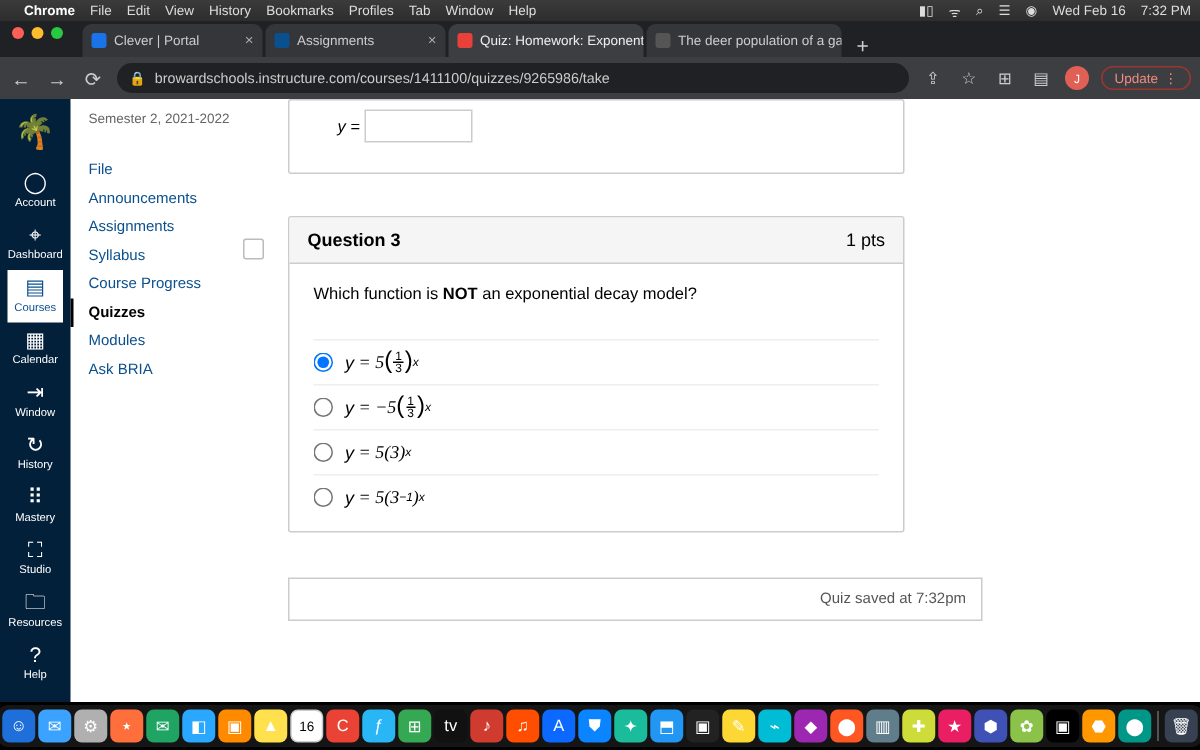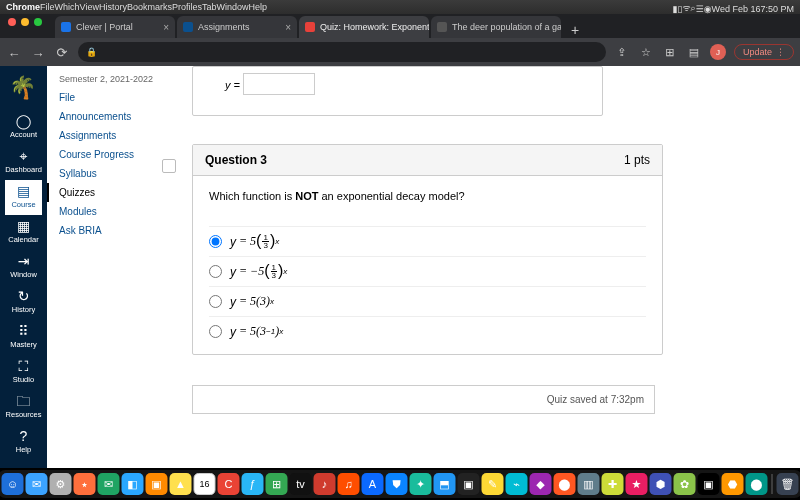--- a/index.html
+++ b/index.html
@@ -1,20 +1,20 @@
 <!DOCTYPE html>
 <html><head>
 <meta charset="utf-8">
 <style>
   * { margin: 0; padding: 0; box-sizing: border-box; font-family: -apple-system, BlinkMacSystemFont, "Segoe UI", Helvetica, Arial, sans-serif; }
   body { width: 800px; height: 500px; overflow: hidden; background: #000; position: relative; }
 
   
   .mac-menu { height: 14px; background: linear-gradient(#3b3b3b, #2d2d2d); color: #ddd; display: flex; align-items: center; font-size: 9px; padding: 0 6px; justify-content: space-between; }
-  .mac-menu .left, .mac-menu .right { display: flex; align-items: flex-end; }
+  .mac-menu .left, .mac-menu .right { display: flex; gap: 10px; align-items: center; }
   .mac-menu .apple { font-size: 10px; }
   .mac-menu .bold { font-weight: 600; color:#fff; }
 
   
   .tab-strip { height: 24px; background: #202124; display: flex; align-items: flex-end; padding-left: 55px; }
   .traffic { position: absolute; left: 8px; top: 18px; display: flex; gap: 5px; }
   .traffic span { width: 8px; height: 8px; border-radius: 50%; display:block; }
   .t-red { background:#ff5f57;} .t-yel{background:#febc2e;} .t-grn{background:#28c840;}
   .tab { height: 22px; min-width: 120px; max-width:130px; background: #35363a; color: #ccc; font-size: 9px; display: flex; align-items: center; padding: 0 6px; border-radius: 6px 6px 0 0; margin-right: 2px; position:relative; overflow:hidden; white-space:nowrap; }
   .tab.active { background: #3d3e42; color:#eee; }
@@ -37,33 +37,33 @@
   
   .gnav { width:47px; background:#03203b; display:flex; flex-direction:column; align-items:center; padding-top:4px; }
   .gnav-logo { width:36px; height:36px; display:flex; align-items:center; justify-content:center; color:#fff; font-size:22px; margin-bottom:4px;}
   .gnav-item { width:100%; color:#fff; font-size:7.5px; text-align:center; padding:4px 0 6px; cursor:pointer;}
   .gnav-item.active { background:#fff; color:#0b508e;}
   .gnav-item .gicon { font-size:14px; display:block; line-height:15px;}
   .gnav-item .glabel { display:block; margin-top:1px;}
 
   
   .cnav { width:115px; padding:8px 0 0 12px; font-size:10px; }
-  .cnav .term { color:#666; font-size:9px; margin-bottom:4px;}
+  .cnav .term { color:#666; font-size:9px; margin-bottom:20px;}
   .cnav a { display:block; color:#0b508e; text-decoration:none; padding:4px 0; }
-  .cnav a.active { color:#000; border-left:2px solid #000; margin-left:-12px; padding-left:10px; font-weight:400;}
+  .cnav a.active { color:#000; border-left:2px solid #000; margin-left:-12px; padding-left:10px; font-weight:700;}
 
   
   .main { flex:1; padding:0 20px 0 12px; overflow:hidden; position:relative;}
   .flag { width:14px; height:14px; border:1px solid #bbb; border-radius:2px; position:absolute; left:0; top:93px;}
 
   .qprev { border:1px solid #ccc; border-radius:2px; height:50px; margin-bottom:28px; margin-left:18px; width:411px; position:relative;}
   .qprev .ylabel { position:absolute; left:32px; top:12px; font-style:italic; font-size:11px;}
   .qprev input { position:absolute; left:50px; top:6px; width:72px; height:22px; border:1px solid #ccc; padding:2px 4px; font-size:10px;}
 
-  .question { border:1px solid #ccc; border-radius:2px; margin-left:18px; width:471px; }
+  .question { border:1px solid #ccc; border-radius:2px; margin-left:18px; width:411px; }
   .qhead { background:#f5f5f5; border-bottom:1px solid #ccc; padding:8px 12px; display:flex; justify-content:space-between; font-size:12px;}
   .qhead .qt { font-weight:600;}
   .qbody { padding:14px 16px 8px; font-size:11px;}
   .qtext { margin-bottom:24px;}
   .qtext b { font-weight:700;}
   .answers { }
   .ans { display:flex; align-items:center; gap:8px; padding:7px 0; border-top:1px solid #eee; font-size:11px;}
   .ans:first-child { border-top:1px solid #eee;}
   .ans input { margin:0;}
   .math { font-family: "Times New Roman", serif; font-style: italic; font-size:12px; display:inline-flex; align-items:center;}
@@ -82,37 +82,37 @@
   .dock .sep { width:1px; height:20px; background:rgba(255,255,255,.35); margin:0 2px;}
 </style>
 </head>
 <body>
 
 <div class="mac-menu">
   <div class="left">
     <span class="apple"></span>
     <span class="bold">Chrome</span>
     <span>File</span>
-    <span>Which</span>
+    <span>Edit</span>
     <span>View</span>
     <span>History</span>
     <span>Bookmarks</span>
     <span>Profiles</span>
     <span>Tab</span>
     <span>Window</span>
     <span>Help</span>
   </div>
   <div class="right">
     <span>▮▯</span>
     <span>ᯤ</span>
     <span>⌕</span>
     <span>☰</span>
     <span>◉</span>
     <span>Wed Feb 16</span>
-    <span>7:50 PM</span>
+    <span>7:32 PM</span>
   </div>
 </div>
 
 <div class="traffic">
   <span class="t-red"></span>
     <span class="t-yel"></span>
     <span class="t-grn"></span>
 </div>
 <div class="tab-strip">
   <div class="tab">
@@ -135,20 +135,21 @@
     </div>
   <span class="newtab">+</span>
 </div>
 
 <div class="toolbar">
   <span class="nav-btn">←</span>
   <span class="nav-btn">→</span>
   <span class="nav-btn">⟳</span>
   <div class="addr">
     <span class="lock">🔒</span>
+    <span>browardschools.instructure.com/courses/1411100/quizzes/9265986/take</span>
   </div>
   <span class="tool-icon">⇪</span>
   <span class="tool-icon">☆</span>
   <span class="tool-icon">⊞</span>
   <span class="tool-icon">▤</span>
   <span class="avatar">J</span>
   <span class="update-btn"><span>Update</span> ⋮</span>
 </div>
 
 <div class="page">
@@ -159,21 +160,21 @@
         <div class="gnav-item">
           <span class="gicon">◯</span>
           <span class="glabel">Account</span>
         </div>
         <div class="gnav-item">
           <span class="gicon">⌖</span>
           <span class="glabel">Dashboard</span>
         </div>
         <div class="gnav-item active">
           <span class="gicon">▤</span>
-          <span class="glabel">Course</span>
+          <span class="glabel">Courses</span>
         </div>
         <div class="gnav-item">
           <span class="gicon">▦</span>
           <span class="glabel">Calendar</span>
         </div>
         <div class="gnav-item">
           <span class="gicon">⇥</span>
           <span class="glabel">Window</span>
         </div>
         <div class="gnav-item">
@@ -198,22 +199,22 @@
         </div>
       </div>
   </div>
 
   <div class="cnav">
     <div class="term">Semester 2, 2021-2022</div>
     <div id="cnav-items">
         <a href="#">File</a>
         <a href="#">Announcements</a>
         <a href="#">Assignments</a>
+        <a href="#">Syllabus</a>
         <a href="#">Course Progress</a>
-        <a href="#">Syllabus</a>
         <a href="#" class="active">Quizzes</a>
         <a href="#">Modules</a>
         <a href="#">Ask BRIA</a>
       </div>
   </div>
 
   <div class="main">
 
     <div class="qprev">
       <span class="ylabel">y =</span>

